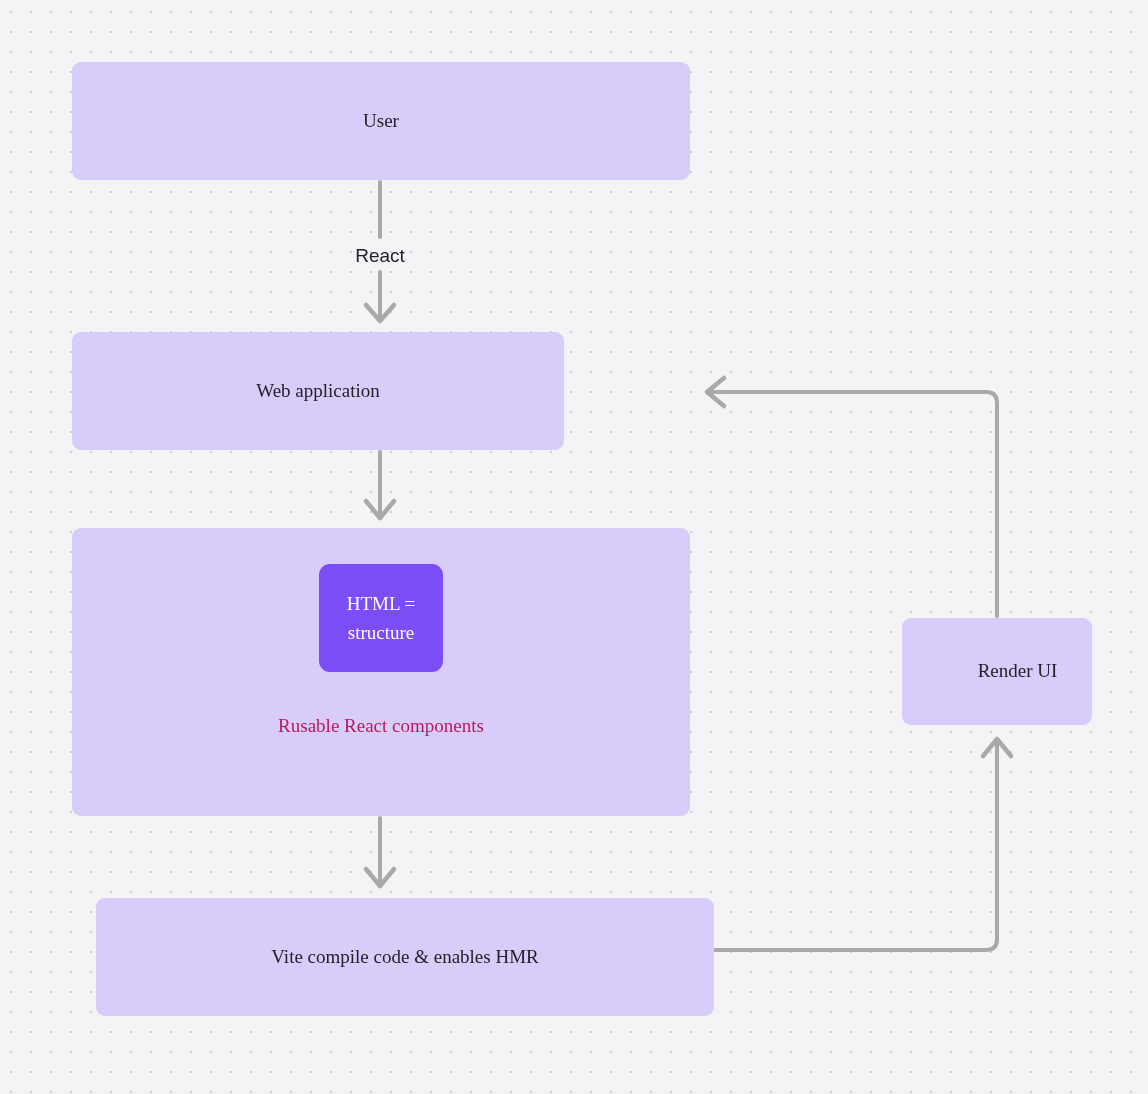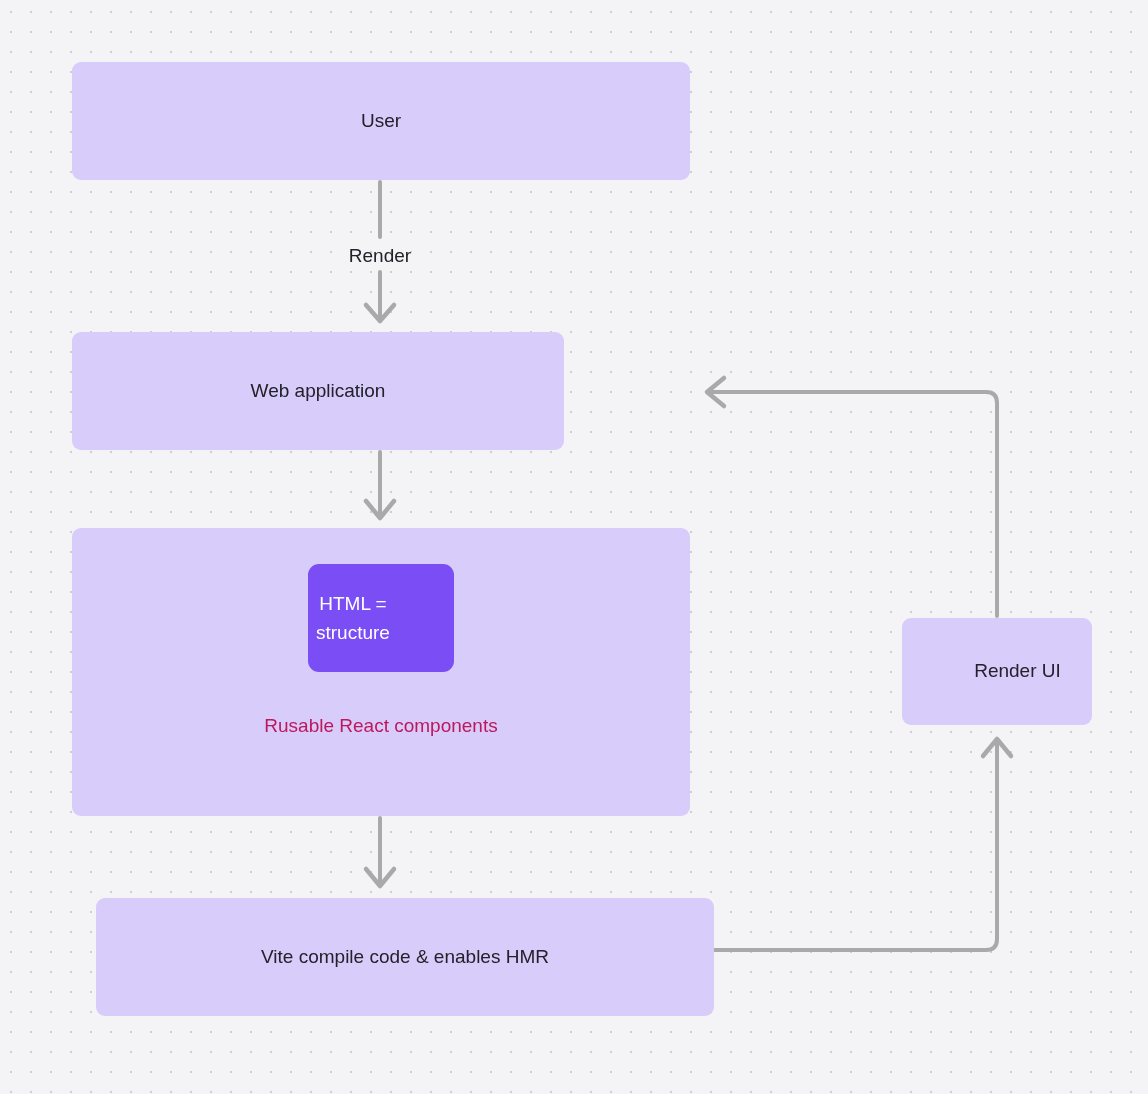--- a/index.html
+++ b/index.html
@@ -33,50 +33,51 @@
     box-sizing: border-box;
     background: #d8ccfa;
     border-radius: 9px;
     display: flex;
     align-items: center;
     justify-content: center;
     color: #232129;
     font-size: 19px;
     line-height: 1.3;
     text-align: center;
+    font-family: Liberation Serif, serif;
   }
 
   #node-user      { left: 72px;  top: 62px;  width: 618px; height: 118px; }
   #node-webapp    { left: 72px;  top: 332px; width: 492px; height: 118px; }
   #node-components{ left: 72px;  top: 528px; width: 618px; height: 288px;
                     display: block; border-radius: 9px; }
   #node-vite      { left: 72px;  top: 898px; width: 618px; height: 118px; margin-left: 24px; }
   #node-render    { left: 902px; top: 618px; width: 190px; height: 107px; padding-left: 41px; }
 
   .comp-row {
     position: absolute;
     left: 0;
     top: 36px;
     width: 618px;
     display: flex;
     justify-content: center;
     gap: 22px;
   }
   .comp-box {
     box-sizing: border-box;
-    width: 146px;
+    width: 124px;
     height: 108px;
     background: #7b4df5;
     border-radius: 11px;
     color: #ffffff;
     font-size: 19px;
     line-height: 29px;
     display: flex;
     align-items: center;
-    justify-content: flex-start;
+    justify-content: center;
     text-align: center;
     padding: 0 8px;
   }
   .comp-caption {
     position: absolute;
     left: 0;
     top: 186px;
     width: 618px;
     text-align: center;
     font-size: 19px;
@@ -152,21 +153,21 @@
     <g>
       <path d="M 997 616 L 997 403 Q 997 392 986 392 L 710 392"></path>
       <path class="head" d="M 724 378 L 707 392 L 724 406"></path>
     </g>
   </svg>
 
   <div class="node" id="node-user">
     <span>User</span>
   </div>
 
-  <div class="edge-label" id="label-prompt">Render</div>
+  <div class="edge-label" id="label-prompt">React</div>
 
   <div class="node" id="node-webapp">
     <span>Web application</span>
   </div>
 
   <div class="node" id="node-components">
     <div class="comp-row">
       <div class="comp-box">
         <span>
           <span>HTML =</span><br>

